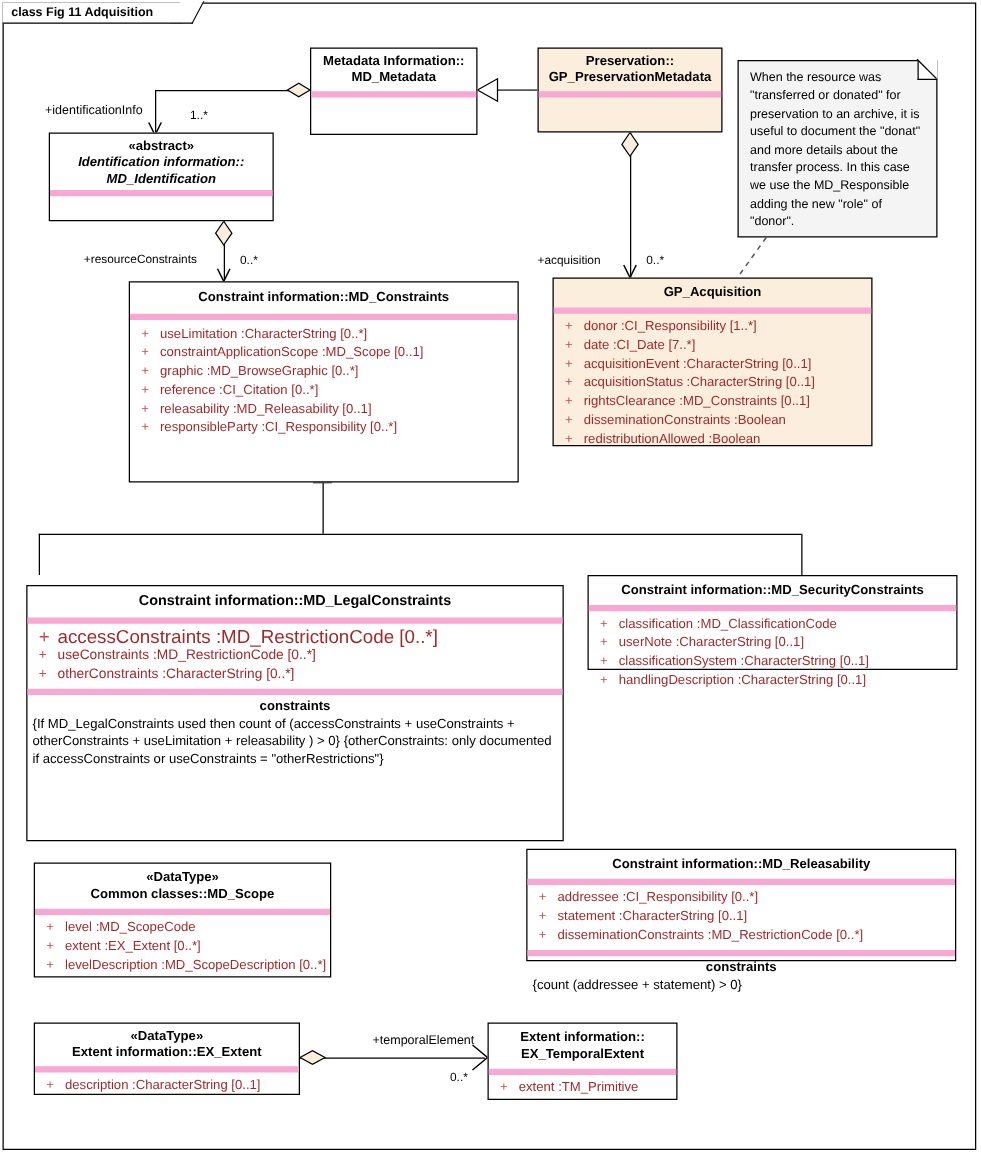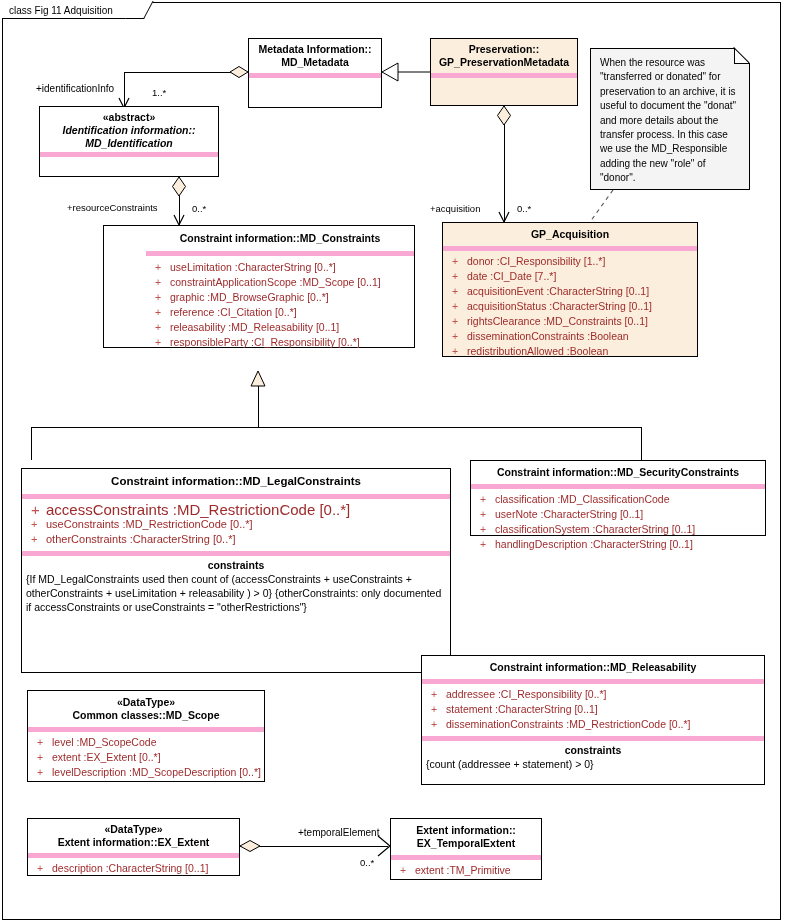--- a/index.html
+++ b/index.html
@@ -32,21 +32,21 @@
     left: 2px;
     top: 2px;
     height: 17px;
     box-sizing: border-box;
     border: 1px solid #000;
     border-top: none;
     border-left: none;
     background: #ffffff;
     padding: 1px 22px 0 7px;
     font-size: 10px;
-    font-weight: normal;
+    font-weight: bold;
     color: #000;
     line-height: 16px;
     white-space: nowrap;
   }
   .frame-tab::after {
     content: "";
     position: absolute;
     right: -9px;
     top: -1px;
     width: 19px;
@@ -253,21 +253,21 @@
 
   <div class="uml" style="left:39px; top:106px; width:180px; height:71px;">
     <div class="hdr italic-hdr" style="padding-bottom:2px;">
       <div class="stereo" style="font-style:normal;">«abstract»</div>
       <div>Identification information::</div>
       <div>MD_Identification</div>
     </div>
     <div class="sep compartment" style="height:17px;"></div>
   </div>
 
-  <div class="uml" style="left:103px; top:225px; width:312px; height:123px;padding-left:42px;">
+  <div class="uml" style="left:103px; top:225px; width:312px; height:161px;">
     <div class="hdr" style="padding:6px 4px;">Constraint information::MD_Constraints</div>
     <div class="sep compartment">
       <div class="attr"><span class="vis">+</span><span>useLimitation  :CharacterString [0..*]</span></div>
       <div class="attr"><span class="vis">+</span><span>constraintApplicationScope  :MD_Scope [0..1]</span></div>
       <div class="attr"><span class="vis">+</span><span>graphic  :MD_BrowseGraphic [0..*]</span></div>
       <div class="attr"><span class="vis">+</span><span>reference  :CI_Citation [0..*]</span></div>
       <div class="attr"><span class="vis">+</span><span>releasability  :MD_Releasability [0..1]</span></div>
       <div class="attr"><span class="vis">+</span><span>responsibleParty  :CI_Responsibility [0..*]</span></div>
     </div>
   </div>
@@ -313,21 +313,21 @@
       <div>«DataType»</div>
       <div>Common classes::MD_Scope</div>
     </div>
     <div class="sep compartment" style="padding-top:3px;">
       <div class="attr"><span class="vis">+</span><span>level  :MD_ScopeCode</span></div>
       <div class="attr"><span class="vis">+</span><span>extent  :EX_Extent [0..*]</span></div>
       <div class="attr"><span class="vis">+</span><span>levelDescription  :MD_ScopeDescription [0..*]</span></div>
     </div>
   </div>
 
-  <div class="uml" style="left:421px; top:655px; width:344px; height:130px;">
+  <div class="uml" style="left:421px; top:679px; width:344px; height:90px;">
     <div class="hdr" style="padding:5px 4px;">Constraint information::MD_Releasability</div>
     <div class="sep compartment" style="padding-top:3px;">
       <div class="attr"><span class="vis">+</span><span>addressee  :CI_Responsibility [0..*]</span></div>
       <div class="attr"><span class="vis">+</span><span>statement  :CharacterString [0..1]</span></div>
       <div class="attr"><span class="vis">+</span><span>disseminationConstraints  :MD_RestrictionCode [0..*]</span></div>
     </div>
     <div class="sep" style="padding-bottom:4px;">
       <div class="constraints-title">constraints</div>
       <div class="constraints-body">{count (addressee + statement) &gt; 0}</div>
     </div>

